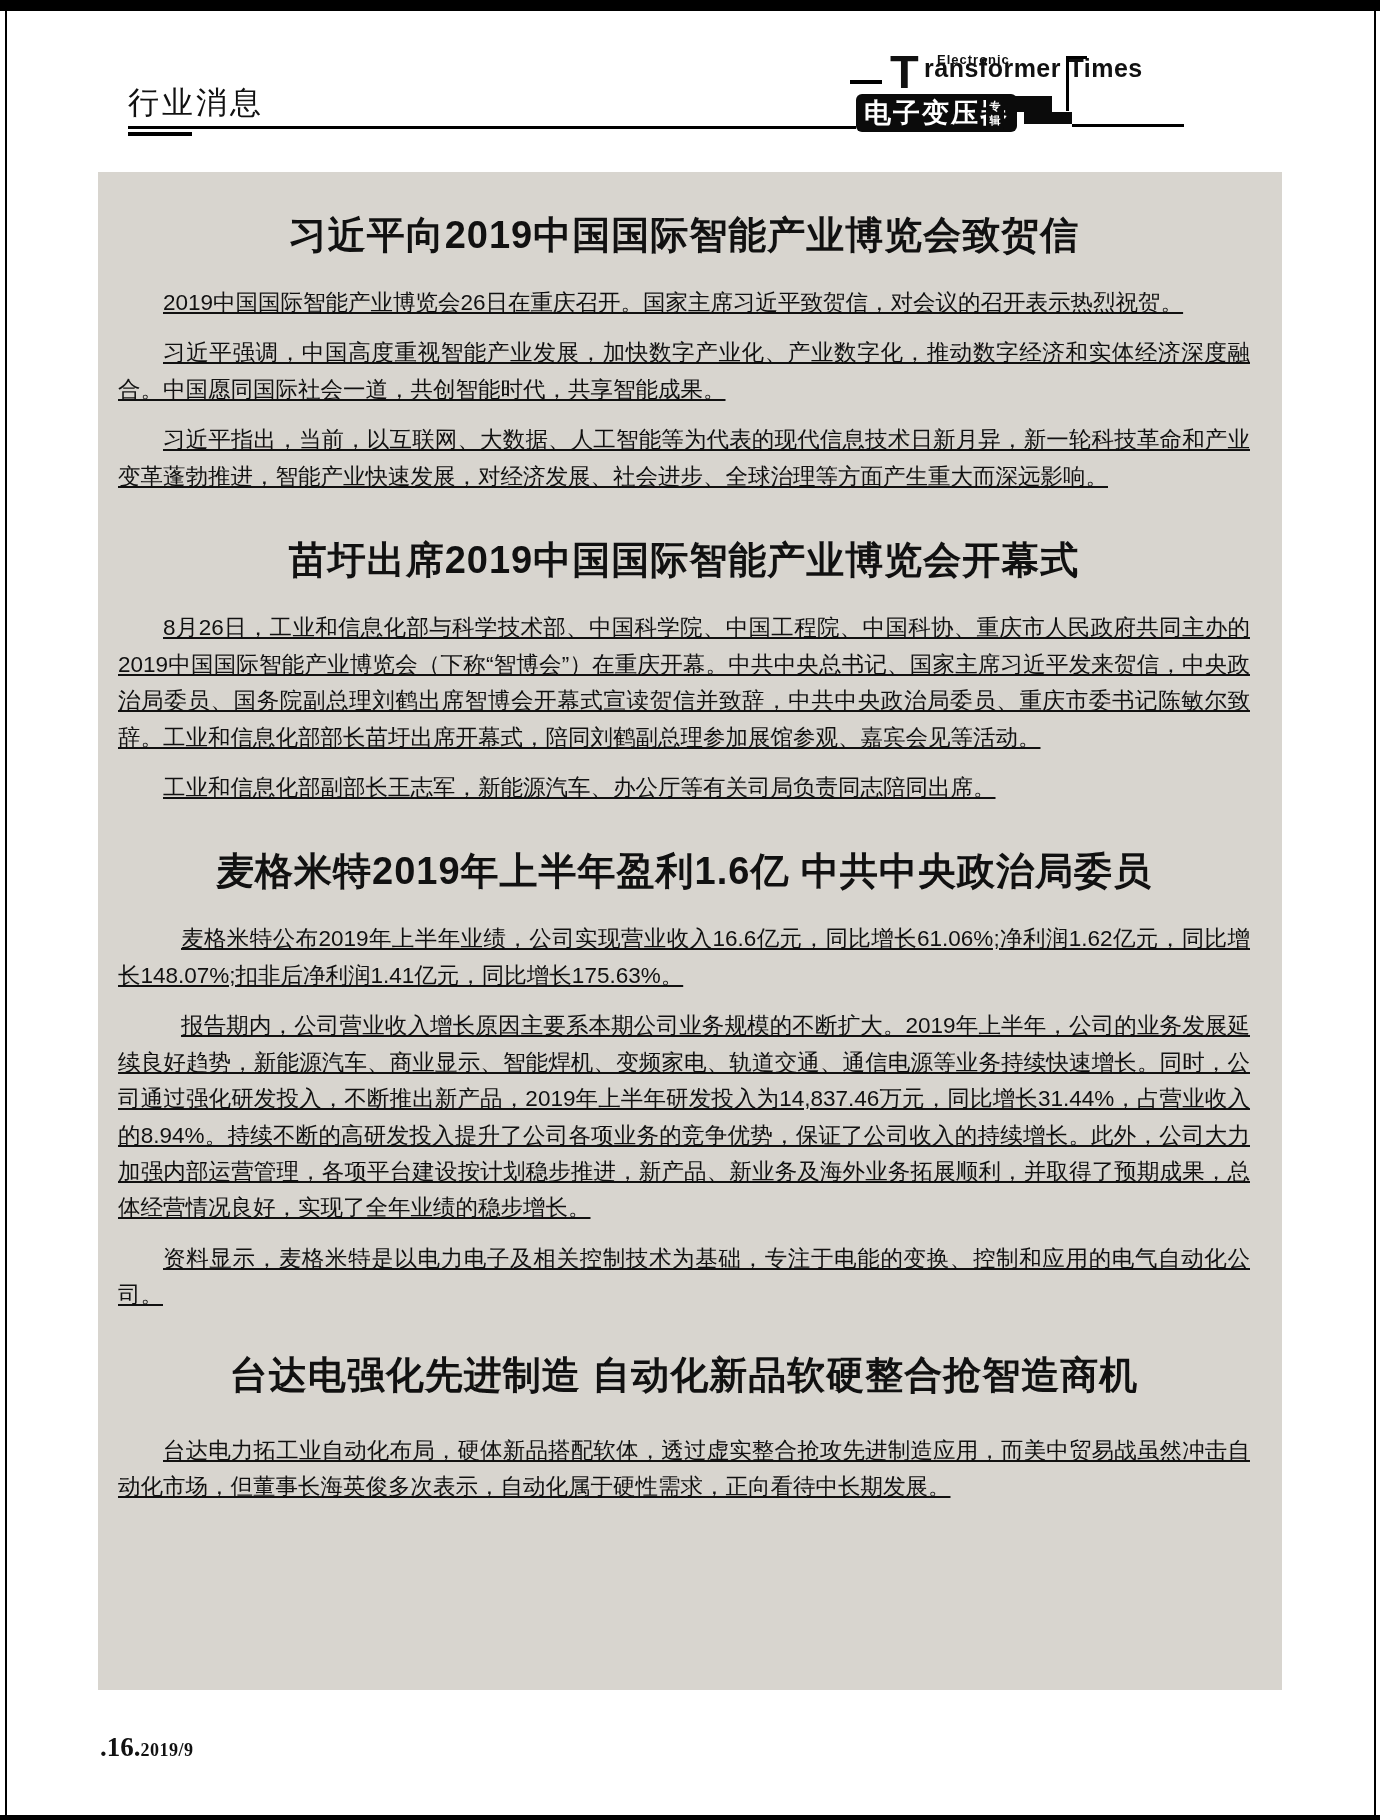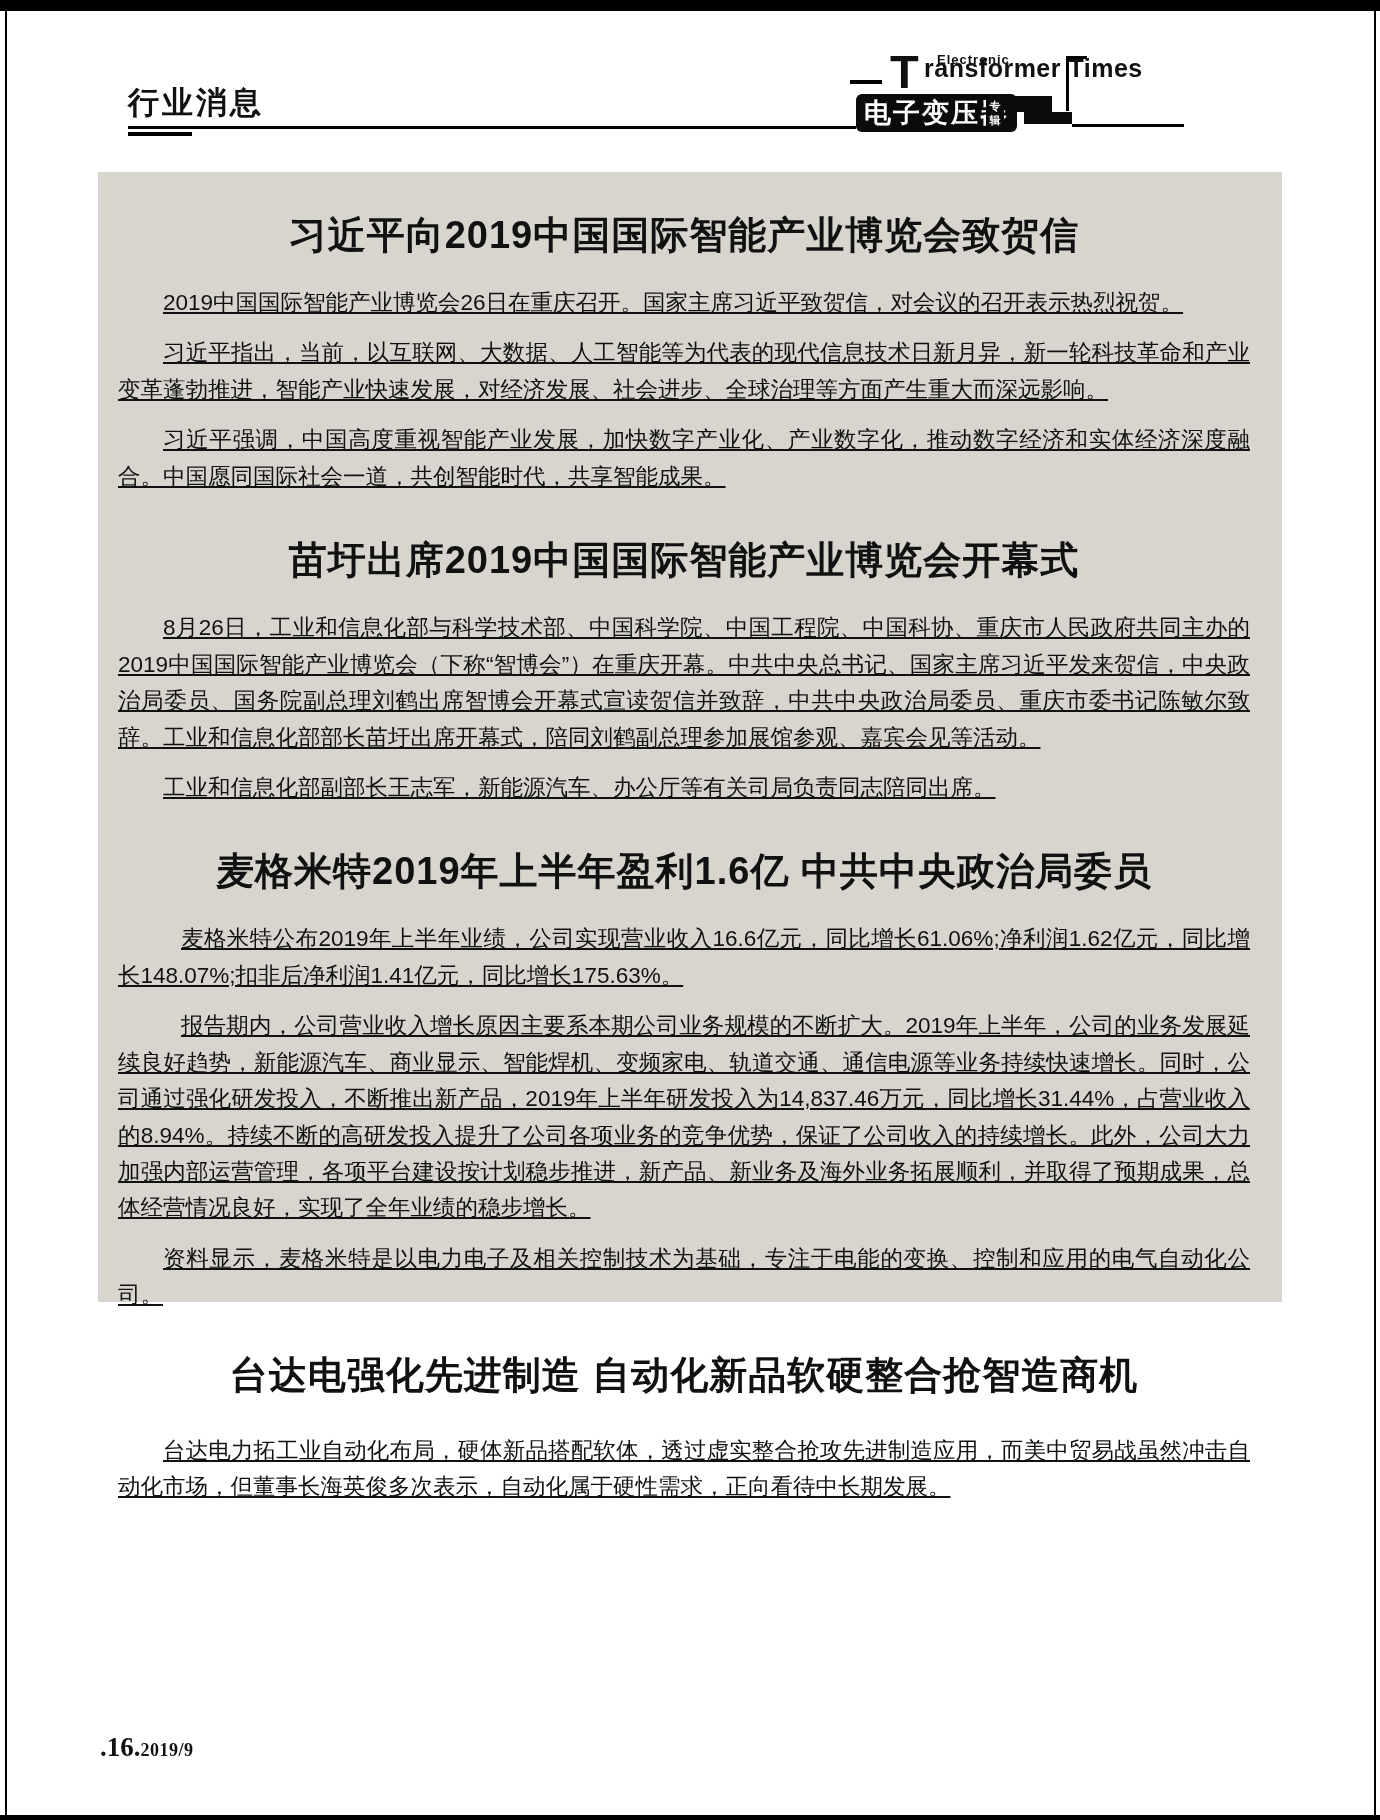--- a/index.html
+++ b/index.html
@@ -11,21 +11,21 @@
     color:#111111;
     overflow:hidden;
   }
   
   .frame-top    { position:absolute; top:0; left:0; width:100%; height:11px; background:#000; }
   .frame-bottom { position:absolute; bottom:0; left:0; width:100%; height:5px; background:#000; }
   .frame-left   { position:absolute; top:0; left:5px; width:2px; height:100%; background:#000; }
   .frame-right  { position:absolute; top:0; right:4px; width:2px; height:100%; background:#000; }
 
   
-  .section-label { position:absolute; left:128px; top:82px; font-size:31px; font-weight:bold; letter-spacing:3px; }
+  .section-label { position:absolute; left:128px; top:82px; font-size:31px; font-weight:normal; letter-spacing:3px; }
   .header-rule       { position:absolute; left:128px; top:126px; width:728px; height:3px; background:#000; }
   .header-rule-tick  { position:absolute; left:128px; top:132px; width:64px; height:4px; background:#000; }
   .header-rule-right { position:absolute; left:1072px; top:124px; width:112px; height:3px; background:#000; }
 
   
   .mast-dash  { position:absolute; left:850px; top:80px; width:32px; height:4px; background:#000; }
   .mast-t     { position:absolute; left:890px; top:48px; font-size:47px; line-height:1; font-weight:bold; }
   .mast-sub   { position:absolute; left:925px; top:52px; font-size:13px; font-weight:bold; letter-spacing:1px;padding-left:12px; }
   .mast-main  { position:absolute; left:924px; top:54px; font-size:25px; font-weight:bold; letter-spacing:0.5px; white-space:nowrap; }
   .mast-bracket { position:absolute; left:1066px; top:56px; width:18px; height:52px; border-left:3px solid #000; border-top:3px solid #000; }
@@ -41,21 +41,21 @@
     position:absolute; left:986px; top:96px; width:18px; height:34px;
     background:#0b0b0b; border-radius:3px;
     color:#fff; font-size:11px; line-height:1.3; font-weight:bold;
     display:flex; flex-direction:column; align-items:center; justify-content:center;
   }
   .logo-step1 { position:absolute; left:1008px; top:96px;  width:44px; height:16px; background:#0b0b0b; }
   .logo-step2 { position:absolute; left:1024px; top:112px; width:48px; height:12px; background:#0b0b0b; }
 
   
   .content {
-    position:absolute; left:98px; top:172px; width:1184px; height:1130px;
+    position:absolute; left:98px; top:172px; width:1184px; height:1518px;
     background:#d8d5cf;
     box-sizing:border-box;
     padding:24px 32px 0 20px;
   }
   .article h2 {
     font-size:38px; font-weight:bold; text-align:center;
     letter-spacing:1px;
     margin:40px 0 24px 0;
   }
   .article:first-child h2 { margin-top:14px; }
@@ -104,22 +104,22 @@
     <span>辑</span>
   </div>
   <div class="logo-step1"></div>
   <div class="logo-step2"></div>
 
   <div class="content">
 
     <div class="article article-1">
       <h2>习近平向2019中国国际智能产业博览会致贺信</h2>
       <p>2019中国国际智能产业博览会26日在重庆召开。国家主席习近平致贺信，对会议的召开表示热烈祝贺。</p>
+      <p>习近平强调，中国高度重视智能产业发展，加快数字产业化、产业数字化，推动数字经济和实体经济深度融合。中国愿同国际社会一道，共创智能时代，共享智能成果。</p>
       <p>习近平指出，当前，以互联网、大数据、人工智能等为代表的现代信息技术日新月异，新一轮科技革命和产业变革蓬勃推进，智能产业快速发展，对经济发展、社会进步、全球治理等方面产生重大而深远影响。</p>
-      <p>习近平强调，中国高度重视智能产业发展，加快数字产业化、产业数字化，推动数字经济和实体经济深度融合。中国愿同国际社会一道，共创智能时代，共享智能成果。</p>
     </div>
 
     <div class="article article-2">
       <h2>苗圩出席2019中国国际智能产业博览会开幕式</h2>
       <p>8月26日，工业和信息化部与科学技术部、中国科学院、中国工程院、中国科协、重庆市人民政府共同主办的2019中国国际智能产业博览会（下称“智博会”）在重庆开幕。中共中央总书记、国家主席习近平发来贺信，中央政治局委员、国务院副总理刘鹤出席智博会开幕式宣读贺信并致辞，中共中央政治局委员、重庆市委书记陈敏尔致辞。工业和信息化部部长苗圩出席开幕式，陪同刘鹤副总理参加展馆参观、嘉宾会见等活动。</p>
       <p>工业和信息化部副部长王志军，新能源汽车、办公厅等有关司局负责同志陪同出席。</p>
     </div>
 
     <div class="article article-3">
       <h2>麦格米特2019年上半年盈利1.6亿 中共中央政治局委员</h2>

